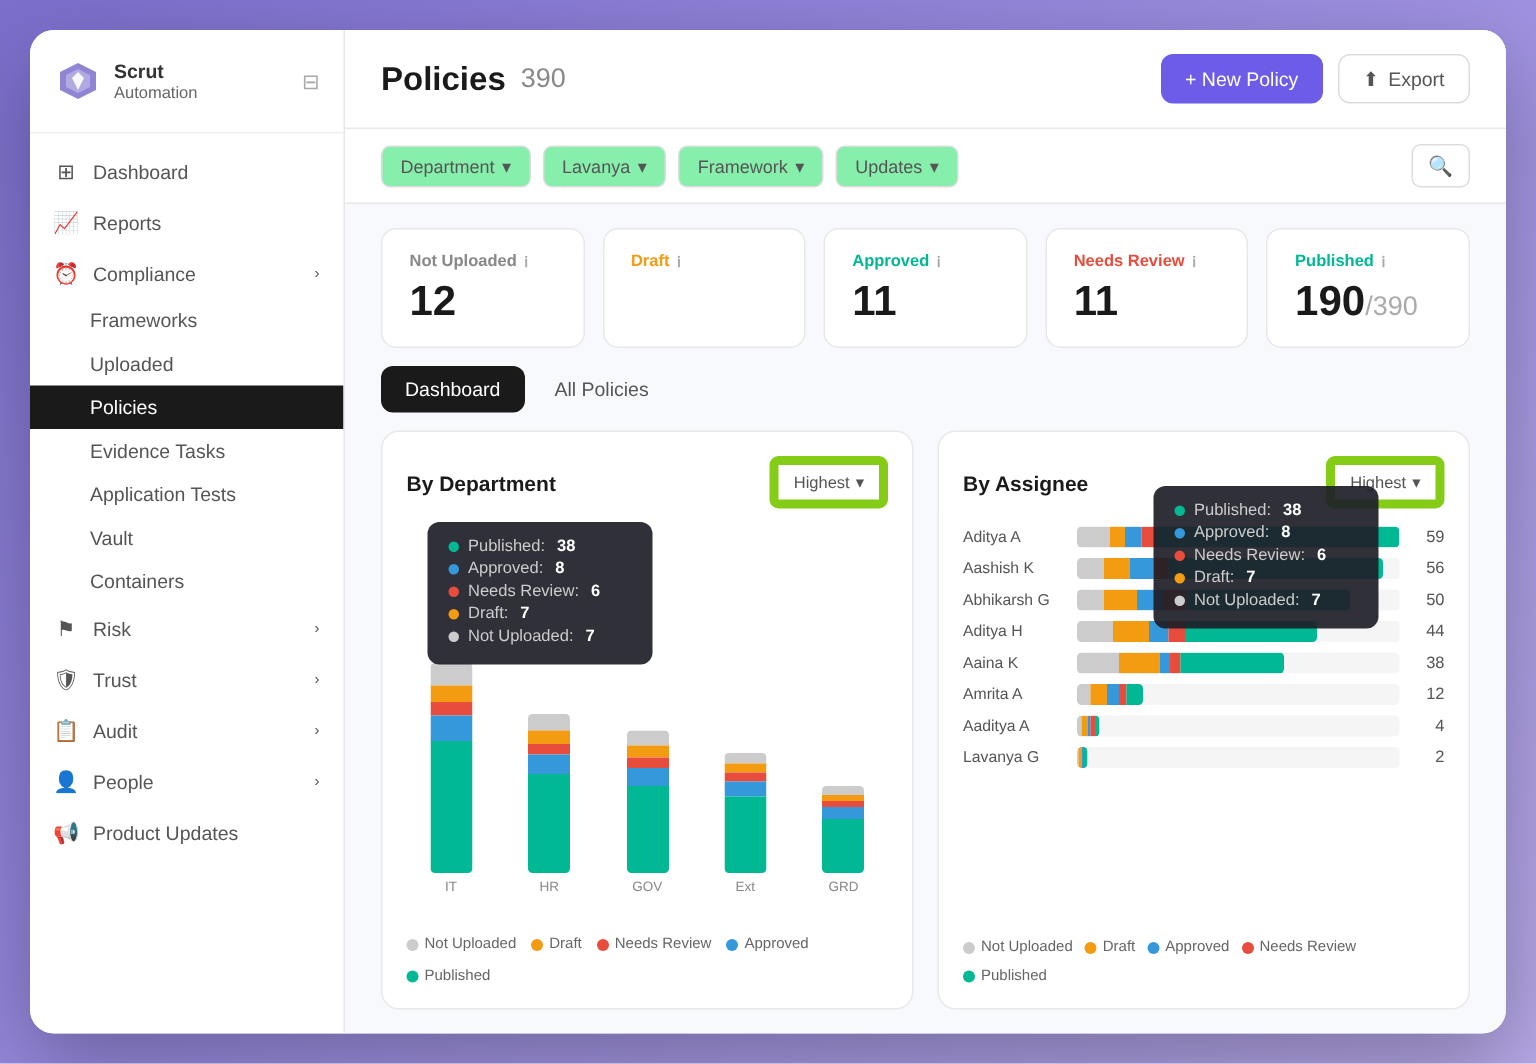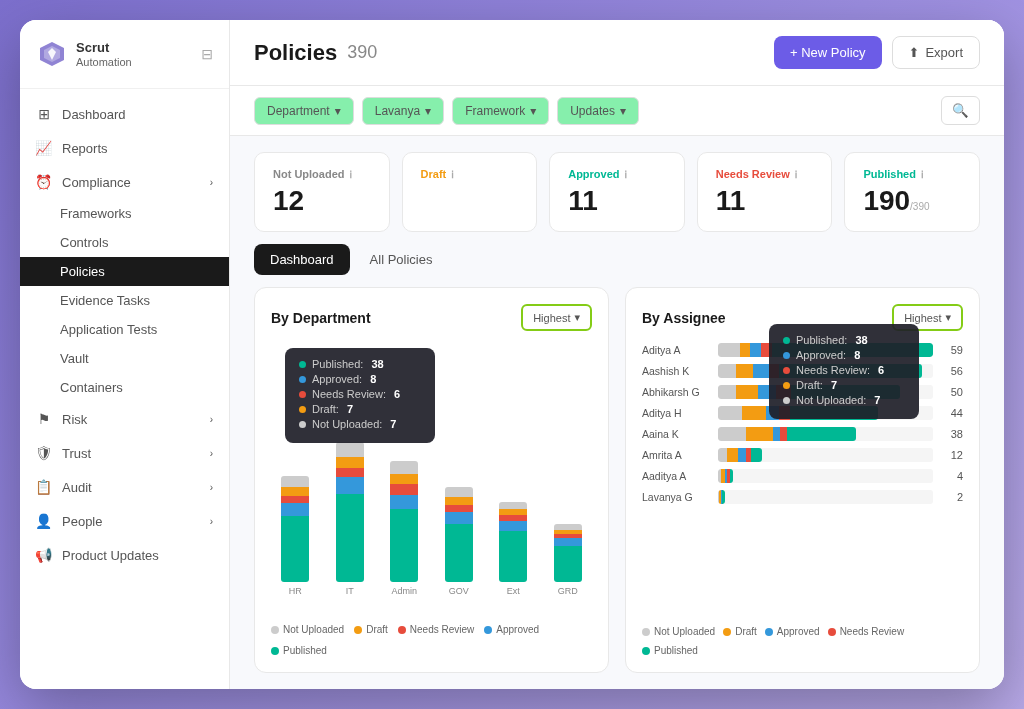--- a/index.html
+++ b/index.html
@@ -209,21 +209,21 @@
     .stat-label.draft { color: #f39c12; }
     .stat-label.approved { color: #00b894; }
     .stat-label.needs-review { color: #e74c3c; }
     .stat-label.published { color: #00b894; }
     .stat-value {
       font-size: 28px;
       font-weight: 700;
       color: #1a1a1a;
     }
     .stat-value .stat-total {
-      font-size: 10px;
+      font-size: 18px;
       color: #aaa;
       font-weight: 400;
     }
     .info-icon {
       font-size: 10px;
       color: #aaa;
       cursor: pointer;
     }
     
     .tabs-row {
@@ -272,21 +272,21 @@
       justify-content: space-between;
       margin-bottom: 12px;
     }
     .chart-title {
       font-size: 14px;
       font-weight: 600;
       color: #1a1a1a;
     }
     .highest-btn {
       background: #fff;
-      border: 2px solid #84cc16;
+      border: 6px solid #84cc16;
       border-radius: 6px;
       padding: 5px 10px;
       font-size: 11px;
       cursor: pointer;
       color: #555;
       display: flex;
       align-items: center;
       gap: 4px;
     }
     
@@ -449,21 +449,21 @@
         <span class="nav-icon">⏰</span>
         <span>Compliance</span>
         <span class="chevron">›</span>
       </div>
 
       <div class="nav-sub-item">
         <span>Frameworks</span>
       </div>
 
       <div class="nav-sub-item">
-        <span>Controls</span>
+        <span>Uploaded</span>
       </div>
 
       <div class="nav-sub-item nav-item active" style="padding-left:40px;">
         <span>Policies</span>
       </div>
 
       <div class="nav-sub-item">
         <span>Evidence Tasks</span>
       </div>
 
@@ -603,48 +603,38 @@
           <span class="chart-title">By Department</span>
           <button class="highest-btn">
             <span>Highest</span>
             <span>▾</span>
           </button>
         </div>
         <div class="bar-chart-area">
           <div class="bars-container" id="dept-bars">
 
               <div class="bar-group">
+                <div class="stacked-bar" style="height: 140px;">
+                  <div class="bar-segment" style="background: rgb(204, 204, 204); height: 14.5833px;"></div>
+                  <div class="bar-segment" style="background: rgb(243, 156, 18); height: 11.6667px;"></div>
+                  <div class="bar-segment" style="background: rgb(231, 76, 60); height: 8.75px;"></div>
+                  <div class="bar-segment" style="background: rgb(52, 152, 219); height: 17.5px;"></div>
+                  <div class="bar-segment" style="background: rgb(0, 184, 148); height: 87.5px;"></div>
+                </div>
+                <div class="bar-label">IT</div>
+              </div>
+              <div class="bar-group">
                 <div class="stacked-bar" style="height: 106.458px;">
                   <div class="bar-segment" style="background: rgb(204, 204, 204); height: 11.6667px;"></div>
                   <div class="bar-segment" style="background: rgb(243, 156, 18); height: 8.75px;"></div>
                   <div class="bar-segment" style="background: rgb(231, 76, 60); height: 7.29167px;"></div>
                   <div class="bar-segment" style="background: rgb(52, 152, 219); height: 13.125px;"></div>
                   <div class="bar-segment" style="background: rgb(0, 184, 148); height: 65.625px;"></div>
                 </div>
                 <div class="bar-label">HR</div>
-              </div>
-              <div class="bar-group">
-                <div class="stacked-bar" style="height: 140px;">
-                  <div class="bar-segment" style="background: rgb(204, 204, 204); height: 14.5833px;"></div>
-                  <div class="bar-segment" style="background: rgb(243, 156, 18); height: 11.6667px;"></div>
-                  <div class="bar-segment" style="background: rgb(231, 76, 60); height: 8.75px;"></div>
-                  <div class="bar-segment" style="background: rgb(52, 152, 219); height: 17.5px;"></div>
-                  <div class="bar-segment" style="background: rgb(0, 184, 148); height: 87.5px;"></div>
-                </div>
-                <div class="bar-label">IT</div>
-              </div>
-              <div class="bar-group">
-                <div class="stacked-bar" style="height: 121.042px;">
-                  <div class="bar-segment" style="background: rgb(204, 204, 204); height: 13.125px;"></div>
-                  <div class="bar-segment" style="background: rgb(243, 156, 18); height: 10.2083px;"></div>
-                  <div class="bar-segment" style="background: rgb(231, 76, 60); height: 10.2083px;"></div>
-                  <div class="bar-segment" style="background: rgb(52, 152, 219); height: 14.5833px;"></div>
-                  <div class="bar-segment" style="background: rgb(0, 184, 148); height: 72.9167px;"></div>
-                </div>
-                <div class="bar-label">Admin</div>
               </div>
               <div class="bar-group">
                 <div class="stacked-bar" style="height: 94.7917px;">
                   <div class="bar-segment" style="background: rgb(204, 204, 204); height: 10.2083px;"></div>
                   <div class="bar-segment" style="background: rgb(243, 156, 18); height: 7.29167px;"></div>
                   <div class="bar-segment" style="background: rgb(231, 76, 60); height: 7.29167px;"></div>
                   <div class="bar-segment" style="background: rgb(52, 152, 219); height: 11.6667px;"></div>
                   <div class="bar-segment" style="background: rgb(0, 184, 148); height: 58.3333px;"></div>
                 </div>
                 <div class="bar-label">GOV</div>

